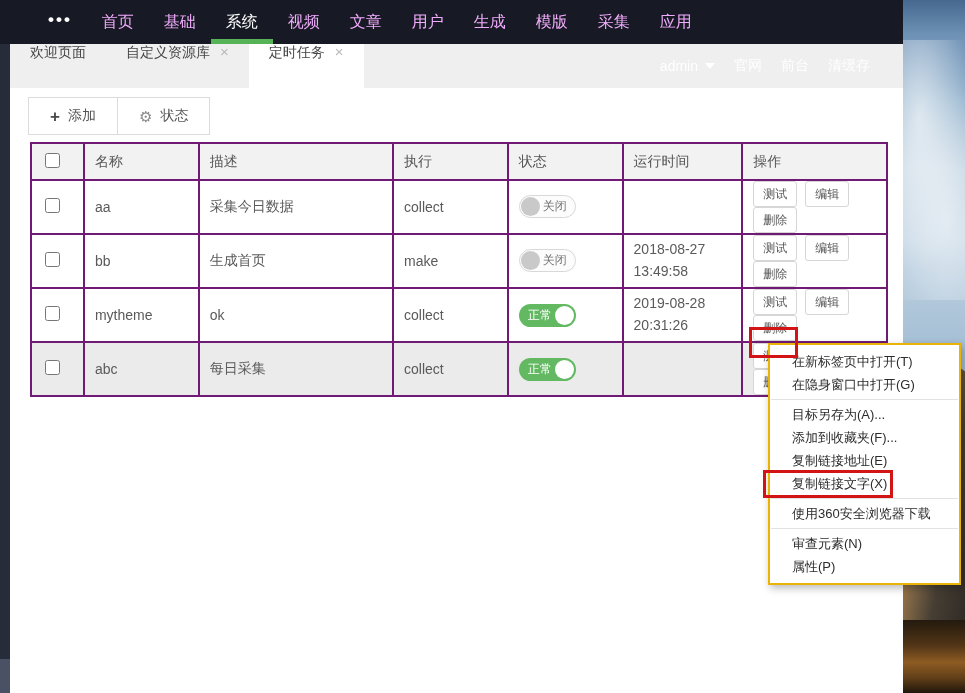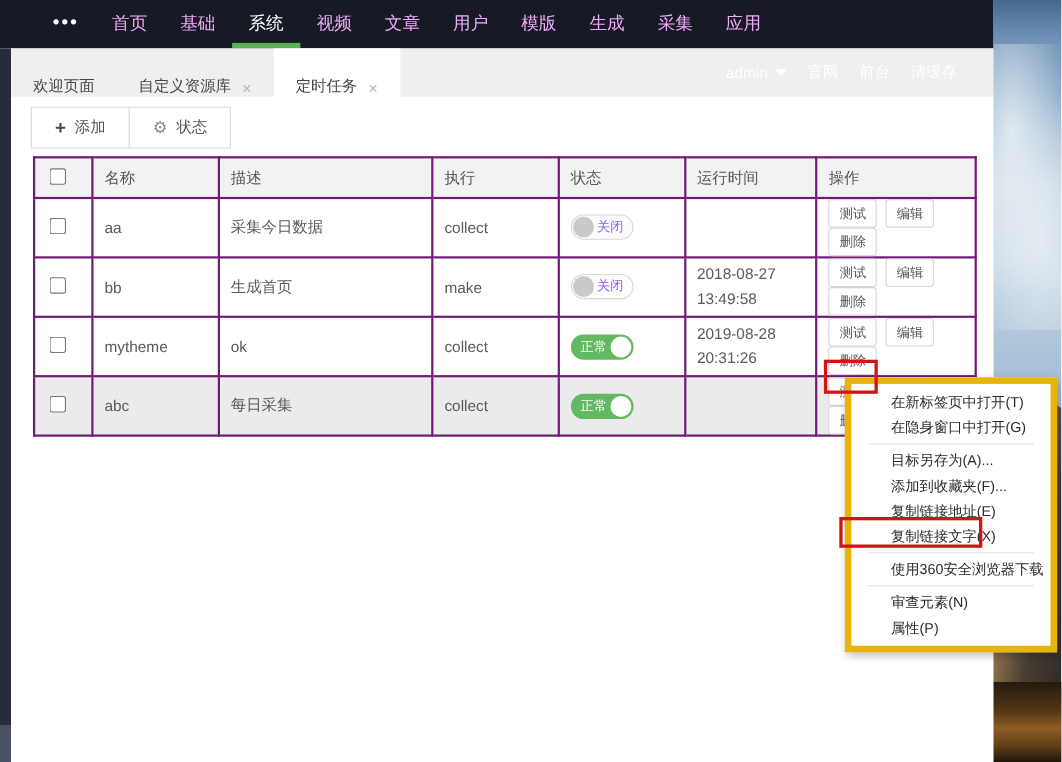--- a/index.html
+++ b/index.html
@@ -26,21 +26,21 @@
   .nav-more { color:#fff; font-size:17px; font-weight:bold; letter-spacing:2px; line-height:40px; padding:0 15px; cursor:pointer; }
   .nav-items { display:flex; }
   .nav-item { color:#f0abfc; font-size:16px; line-height:44px; padding:0 15px; position:relative; cursor:pointer; white-space:nowrap; }
   .nav-item.active { color:#ffffff; }
   .nav-item.active::after { content:""; position:absolute; left:0; right:0; bottom:0; height:5px; background:#56b456; }
 
   .side-strip { position:absolute; left:0; top:44px; width:10px; height:649px; background:#272c3a; }
   .side-strip-b { position:absolute; bottom:0; left:0; width:100%; height:34px; background:#4a5164; }
 
   .tabbar { position:absolute; left:10px; top:44px; width:893px; height:44px; background:#efeff0; display:flex; }
-  .tab { height:44px; padding:0 20px; font-size:14px; color:#464646; display:flex; align-items:flex-end; gap:10px; cursor:pointer; white-space:nowrap; }
+  .tab { height:44px; padding:0 20px; font-size:14px; color:#464646; display:flex; align-items:flex-start; gap:10px; cursor:pointer; white-space:nowrap; }
   .tab.active { background:#ffffff; }
   .tab-close { color:#b9b9b9; font-size:15px; line-height:1; }
   .user-links { position:absolute; right:33px; top:0; height:44px; display:flex; align-items:center; gap:19px;
     color:rgba(255,255,255,0.95); font-size:14px; }
   .user-admin { display:flex; align-items:center; cursor:pointer; }
   .caret { display:inline-block; width:0; height:0; border-left:5px solid transparent; border-right:5px solid transparent;
     border-top:6px solid rgba(255,255,255,0.95); margin-left:7px; }
   .user-link { cursor:pointer; white-space:nowrap; }
 
   .content { position:absolute; left:10px; top:88px; width:893px; height:605px; background:#fff; }
@@ -60,31 +60,31 @@
   .c-check { width:53px; } .c-name { width:115px; } .c-desc { width:195px; } .c-exec { width:115px; }
   .c-status { width:115px; } .c-time { width:120px; } .c-ops { width:145px; }
   .c-time { line-height:1.55; padding-top:4px; padding-bottom:4px; }
   input[type="checkbox"] { width:15px; height:15px; margin-left:3px; cursor:pointer; }
 
   .toggle { display:inline-flex; align-items:center; width:57px; height:23px; border-radius:12px; cursor:pointer; }
   .toggle .knob { width:19px; height:19px; border-radius:50%; }
   .toggle .t-label { font-size:12px; }
   .toggle.off { background:#fcfcfc; border:1px solid #d8d8d8; }
   .toggle.off .knob { order:0; background:#c9c9c9; margin-left:1px; }
-  .toggle.off .t-label { order:1; color:#8b5cf6; margin-left:3px; }
+  .toggle.off .t-label { order:1; color:#737373; margin-left:3px; }
   .toggle.on { background:#62b962; justify-content:flex-end; }
   .toggle.on .t-label { order:0; color:#fff; margin-right:3px; }
   .toggle.on .knob { order:1; background:#ffffff; margin-right:2px; }
 
   .op { height:26px; padding:0 9px; font-size:12px; color:#555; background:#fff; border:1px solid #d6d6d6;
     border-radius:3px; margin-right:4px; cursor:pointer; font-family:inherit; }
 
   
-  .ctx-menu { position:absolute; left:768px; top:343px; width:193px; background:#fff; border:6px solid #eab308;
-    box-shadow:2px 3px 8px rgba(0,0,0,0.28); padding:5px 14px; z-index:30; }
+  .ctx-menu { position:absolute; left:768px; top:343px; width:193px; background:#fff; border:2px solid #eab308;
+    box-shadow:2px 3px 8px rgba(0,0,0,0.28); padding:5px 0; z-index:30; }
   .ctx-item { height:23px; line-height:23px; padding-left:22px; font-size:13px; color:#2b2b2b; cursor:pointer; white-space:nowrap; }
   .ctx-sep { height:1px; background:#e2e2e2; margin:3px 1px; }
 
   
   .red-box { position:absolute; border:3px solid #d21414; z-index:40; }
   #rb-test { left:749px; top:327px; width:49px; height:31px; }
   #rb-copy { left:763px; top:470px; width:130px; height:28px; }
 </style>
 </head>
 <body>
@@ -99,22 +99,22 @@
 
   <nav class="navbar">
     <span class="nav-more">•••</span>
     <div class="nav-items" id="nav-items">
         <span class="nav-item">首页</span>
         <span class="nav-item">基础</span>
         <span class="nav-item active">系统</span>
         <span class="nav-item">视频</span>
         <span class="nav-item">文章</span>
         <span class="nav-item">用户</span>
+        <span class="nav-item">生成</span>
         <span class="nav-item">模版</span>
-        <span class="nav-item">生成</span>
         <span class="nav-item">采集</span>
         <span class="nav-item">应用</span>
       </div>
   </nav>
 
   <div class="side-strip">
     <div class="side-strip-b"></div>
   </div>
 
   <div class="tabbar">

